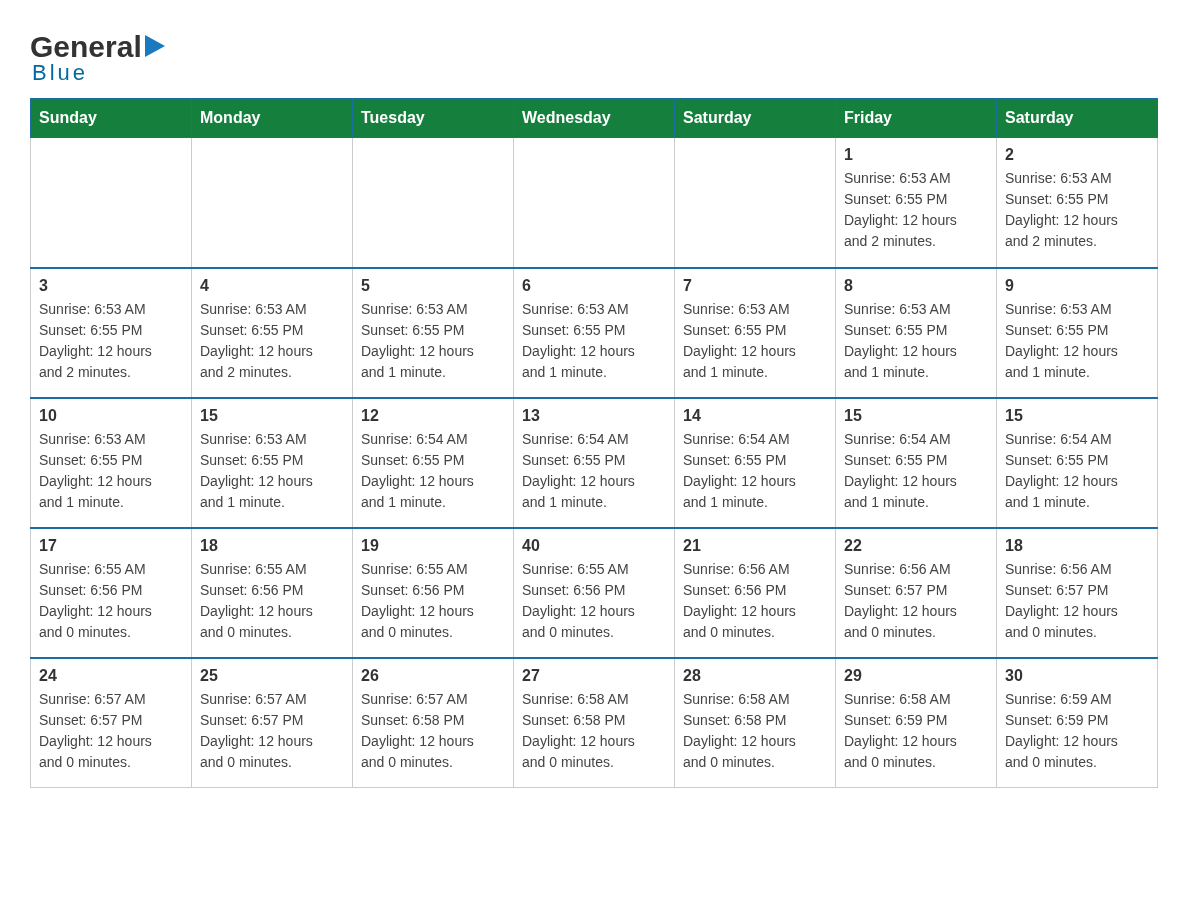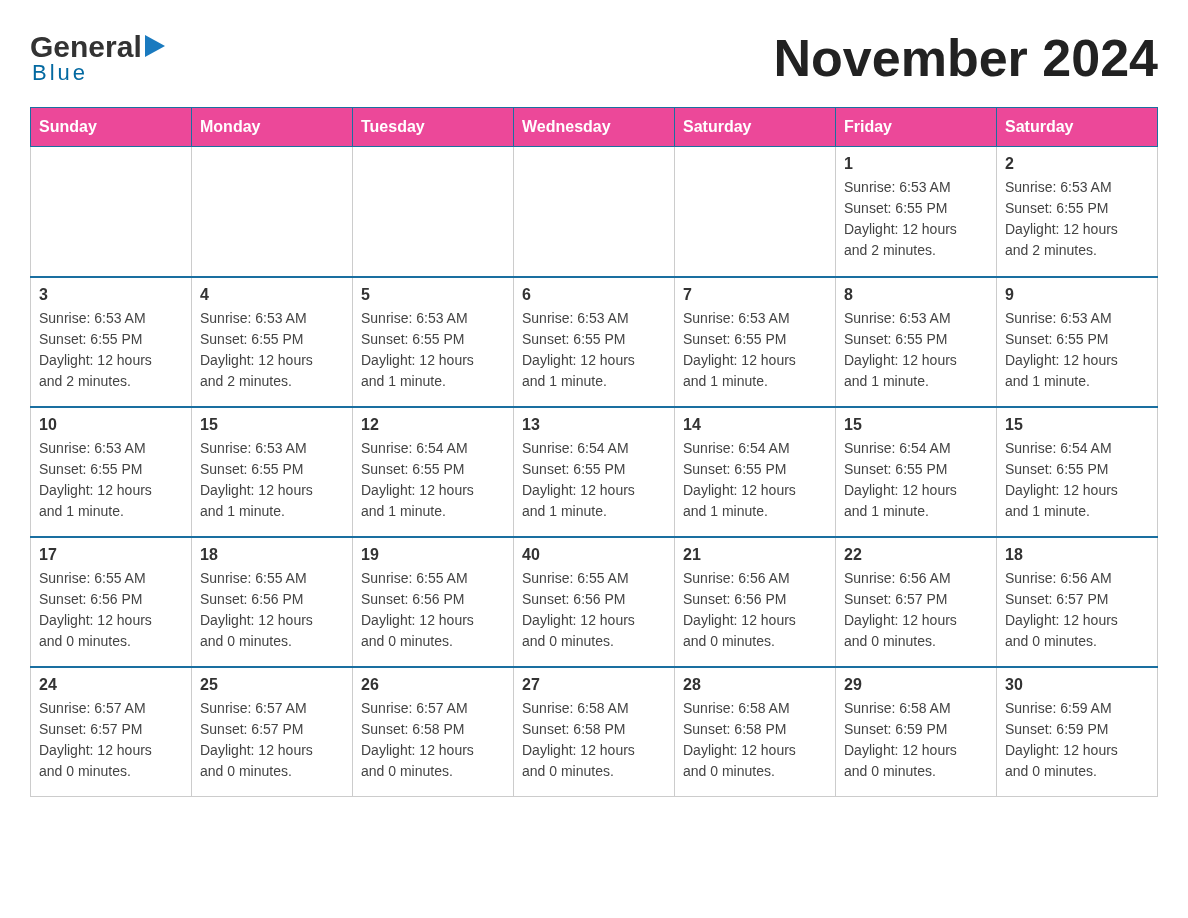--- a/index.html
+++ b/index.html
@@ -7,21 +7,21 @@
       font-family: Arial, Helvetica, sans-serif;
       background: #fff;
       padding: 30px 30px 20px 30px;
       width: 1188px;
       min-height: 918px;
     }
     .header-area {
       display: flex;
       justify-content: space-between;
       align-items: flex-start;
-      margin-bottom: 20px;
+      margin-bottom: 12px;
     }
     .logo {
       display: flex;
       flex-direction: column;
       align-items: flex-start;
     }
     .title-area {
       text-align: right;
     }
     .main-title {
@@ -34,21 +34,21 @@
       font-size: 22px;
       color: #333;
       margin-top: 4px;
     }
     .calendar-table {
       width: 100%;
       border-collapse: collapse;
       table-layout: fixed;
     }
     .calendar-table thead tr th {
-      background-color: #ec4899;
+      background-color: #15803d;
       color: #fff;
       font-size: 16px;
       font-weight: bold;
       padding: 10px 8px;
       text-align: left;
       border: 1px solid #1a6fa0;
     }
     .calendar-table tbody tr td {
       vertical-align: top;
       padding: 8px 8px 12px 8px;
@@ -87,21 +87,20 @@
 
       <span style="display:inline-block; margin-left:1px; margin-top:2px;">
         <svg width="20" height="22" viewBox="0 0 20 22">
           <polygon points="0,0 20,11 0,22" fill="#1a7abf"></polygon>
         </svg>
       </span>
     </div>
     <div style="font-size:22px; font-weight:normal; color:#0369a1; letter-spacing:3px; margin-top:-4px; margin-left:2px;">Blue</div>
   </div>
   <div class="title-area">
-    <div class="main-title">November 2024</div>
   </div>
 </div>
 
 <table class="calendar-table">
   <thead>
     <tr>
     <th>Sunday</th>
         <th>Monday</th>
         <th>Tuesday</th>
         <th>Wednesday</th>

